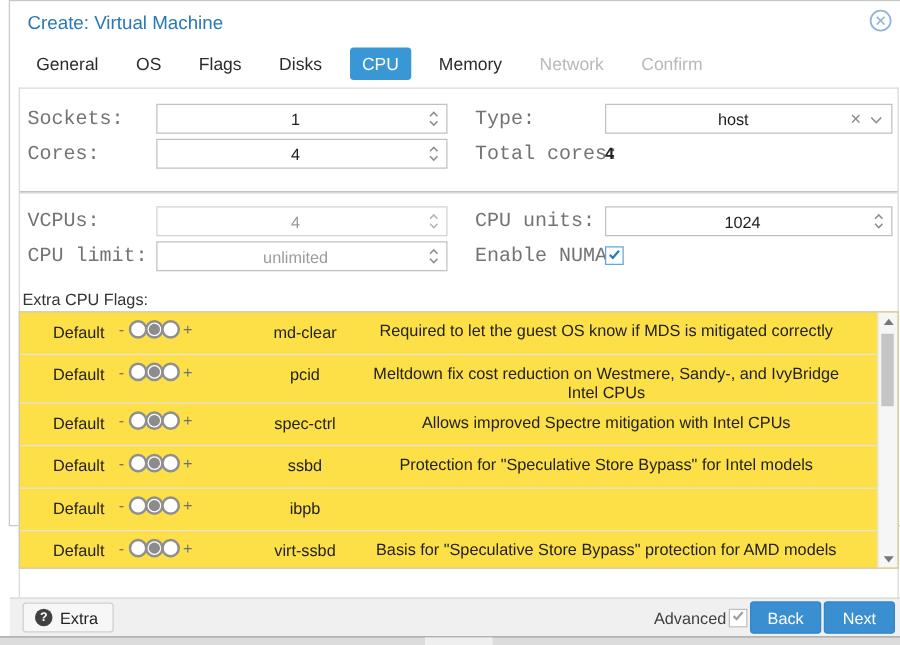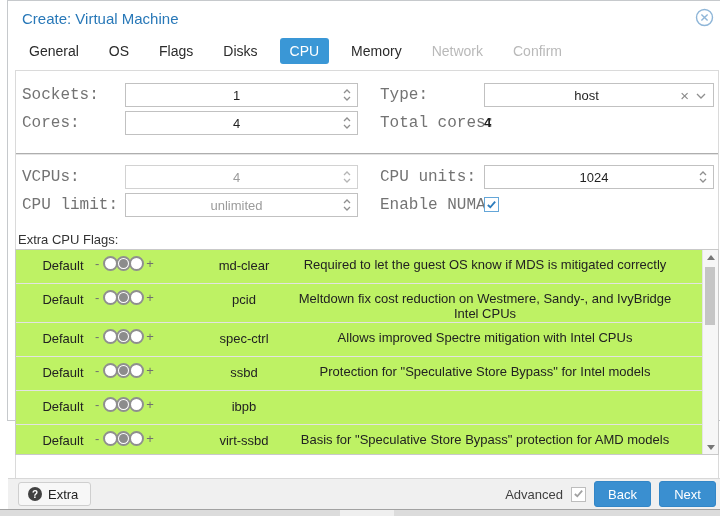--- a/index.html
+++ b/index.html
@@ -31,21 +31,21 @@
   .static-val{position:absolute;font-size:13px;font-weight:bold;color:#1f1f1f;height:24px;line-height:24px;}
 
   .separator{position:absolute;left:8px;right:8px;top:152px;height:0;border-top:1px solid #aeaeae;box-shadow:0 1px 0 #e4e4e4;}
 
   .checkbox{width:15px;height:15px;background:#fff;display:flex;align-items:center;justify-content:center;cursor:pointer;}
   .cb-numa{position:absolute;left:476px;top:196px;border:1px solid #64a6d8;}
   .cb-adv{border:1px solid #bdbdbd;}
 
   
   .flags-label{position:absolute;left:10px;top:231px;font-size:13px;color:#333;}
-  .flags-table{position:absolute;left:7px;right:7px;top:248px;height:206px;border:1px solid #c9c9c9;background:#bef264;overflow:hidden;}
+  .flags-table{position:absolute;left:7px;right:7px;top:248px;height:206px;border:1px solid #c9c9c9;background:#fde047;overflow:hidden;}
   .flags-body{position:absolute;left:0;top:0;right:16px;bottom:0;overflow:hidden;}
   .flag-row{display:flex;align-items:flex-start;height:34px;border-bottom:1px solid #e3e3e3;padding:8px 0 0 15px;font-size:13px;color:#222;}
   .flag-row:nth-child(2){height:39px;}
   .cell-state{width:64px;}
   .cell-toggle{width:99px;display:flex;align-items:center;margin-top:-2px;}
   .cell-flag{width:100px;}
   .cell-desc{flex:1;line-height:15px;padding-right:26px;margin-top:-1px;}
   .tg-minus,.tg-plus{color:#707070;font-size:13px;}
   .tg-minus{margin-right:4px;}
   .tg-plus{margin-left:4px;}
@@ -58,21 +58,21 @@
   .sb-up{top:0;}
   .sb-down{bottom:0;}
   .tri-up{width:0;height:0;border-left:4px solid transparent;border-right:4px solid transparent;border-bottom:5px solid #777;}
   .tri-down{width:0;height:0;border-left:4px solid transparent;border-right:4px solid transparent;border-top:5px solid #777;}
   .sb-thumb{position:absolute;left:2px;right:3px;top:17px;height:58px;background:#c5c5c5;cursor:grab;}
 
   
   .footer{position:absolute;left:0;right:0;top:477px;height:31px;background:#f0f0f0;border-top:1px solid #d8d8d8;display:flex;align-items:center;padding:0 10px;}
   .help-btn{display:flex;align-items:center;gap:6px;background:#f7f7f7;border:1px solid #cfcfcf;border-radius:3px;height:24px;padding:0 12px 0 9px;font-size:13px;color:#222;cursor:pointer;}
   .help-ico{width:14px;height:14px;border-radius:50%;background:#414141;color:#fff;font-size:10px;font-weight:bold;display:flex;align-items:center;justify-content:center;}
-  .footer-right{margin-left:auto;display:flex;align-items:center;gap:8px;}
+  .footer-right{margin-left:auto;display:flex;align-items:center;gap:2px;}
   .adv-label{font-size:13px;color:#3f3f3f;}
   .btn-blue{background:#3a8fd0;color:#fff;border:1px solid #3286c7;border-radius:3px;height:24px;min-width:57px;padding:12px 12px;font-size:13px;display:flex;align-items:center;justify-content:center;cursor:pointer;}
 
   
   .page-behind{position:absolute;left:0;right:0;bottom:0;height:7px;background:#dcdcdc;border-top:1px solid #a2a2a2;}
   .page-behind .lighter{position:absolute;left:340px;width:54px;top:0;bottom:0;background:#efefef;}
 </style>
 </head>
 <body>
 

